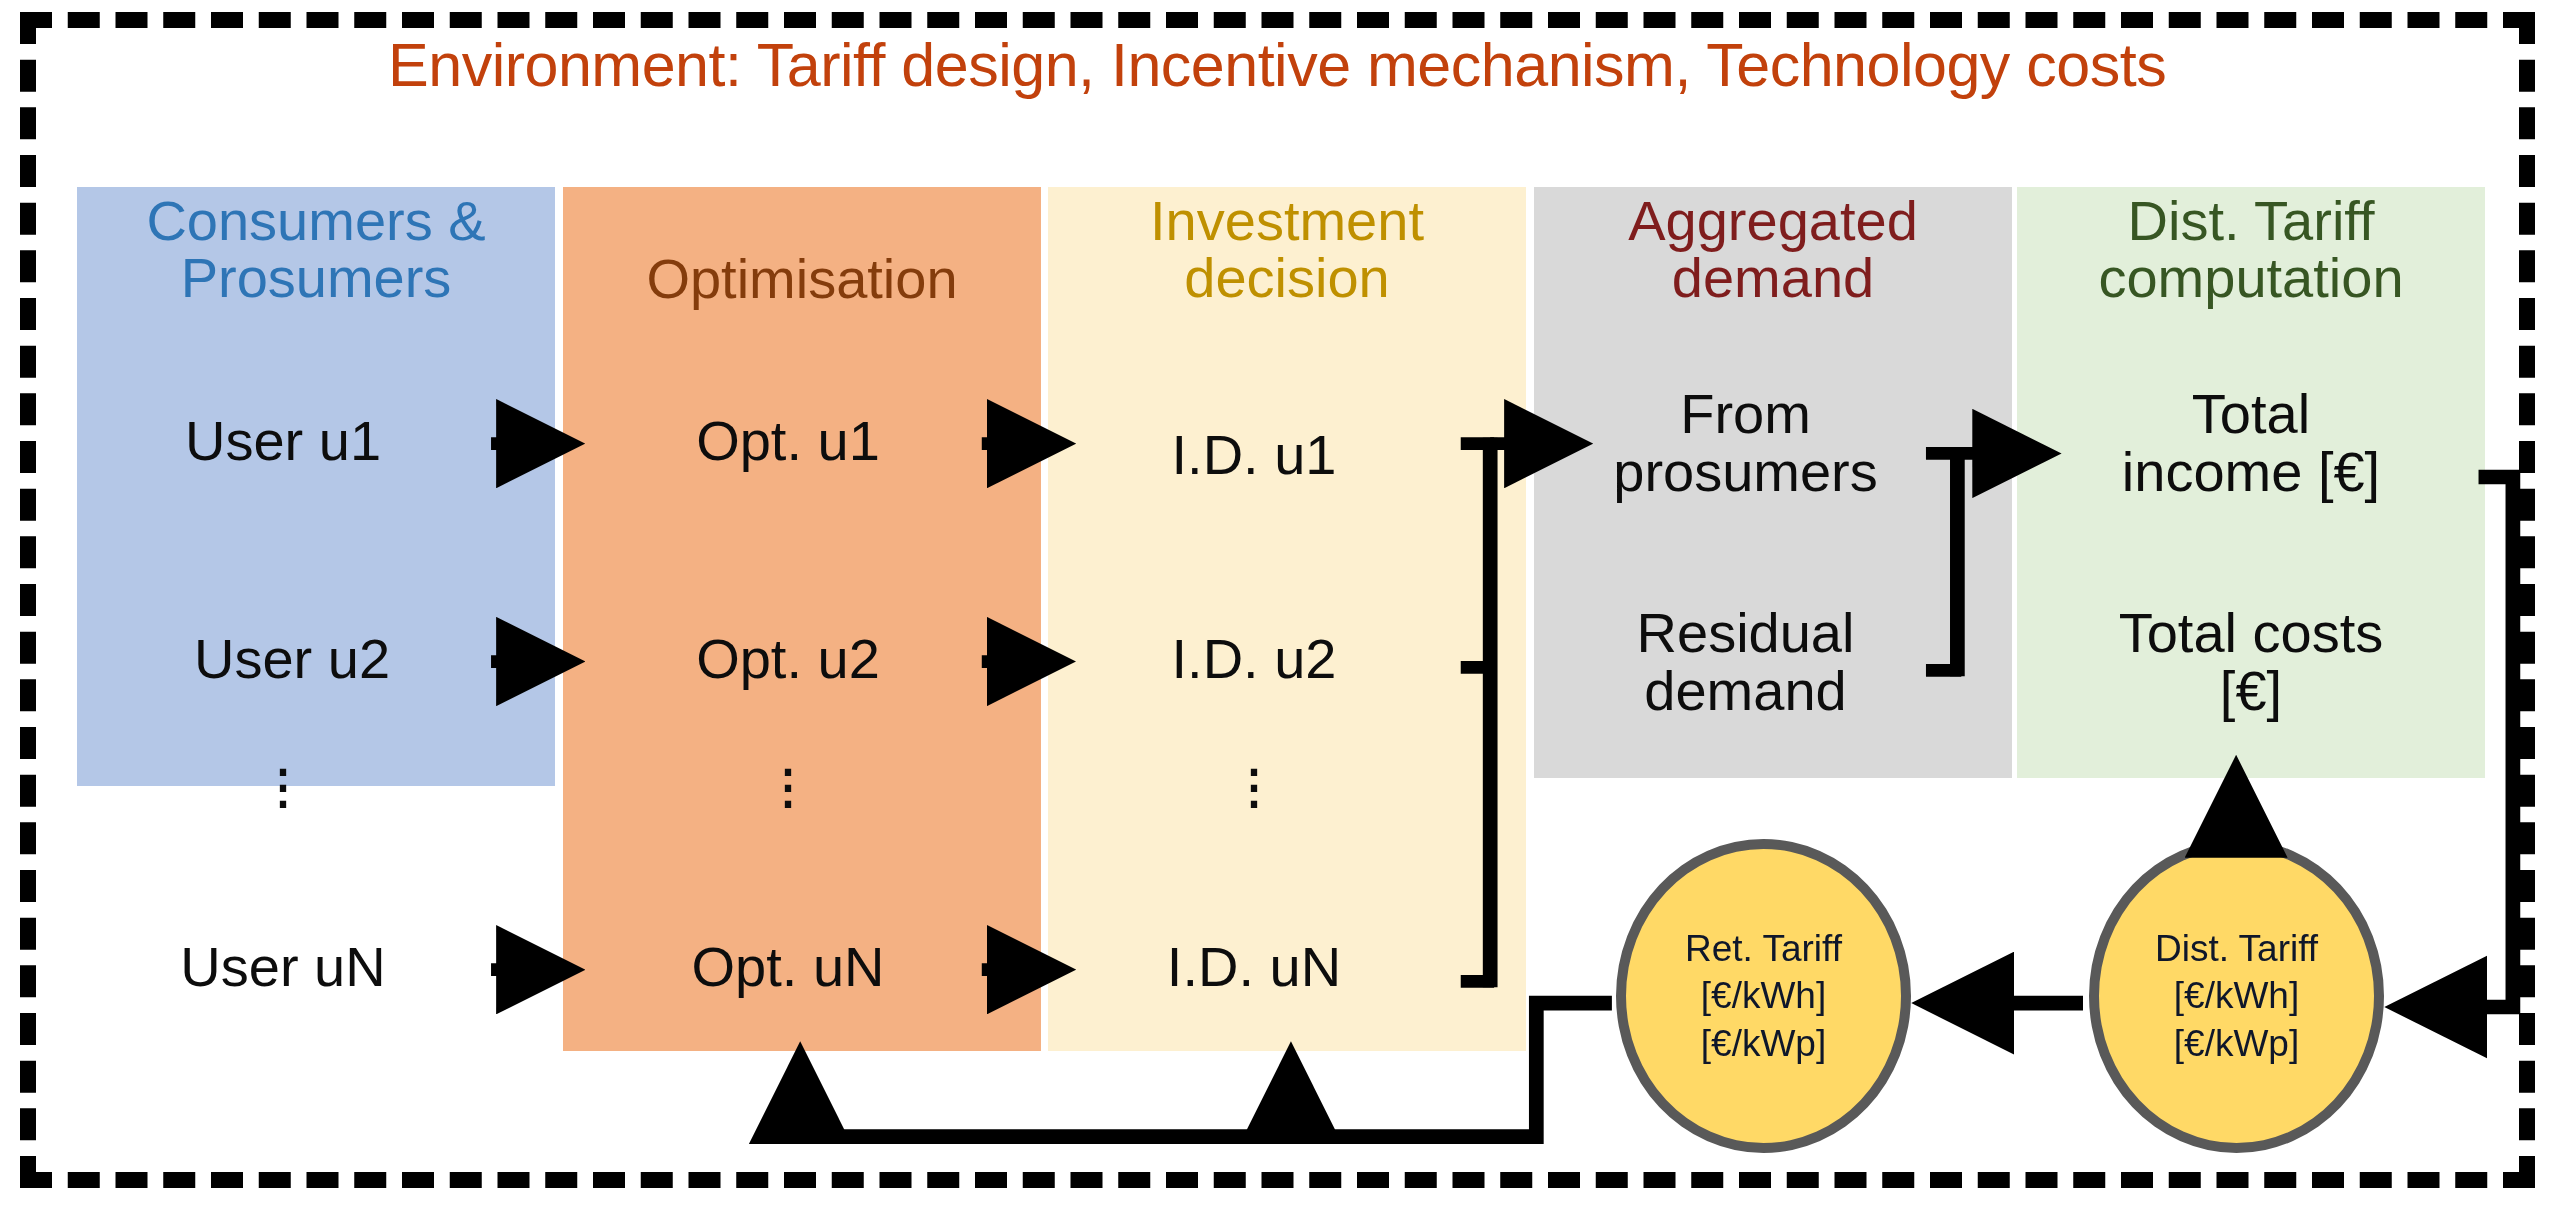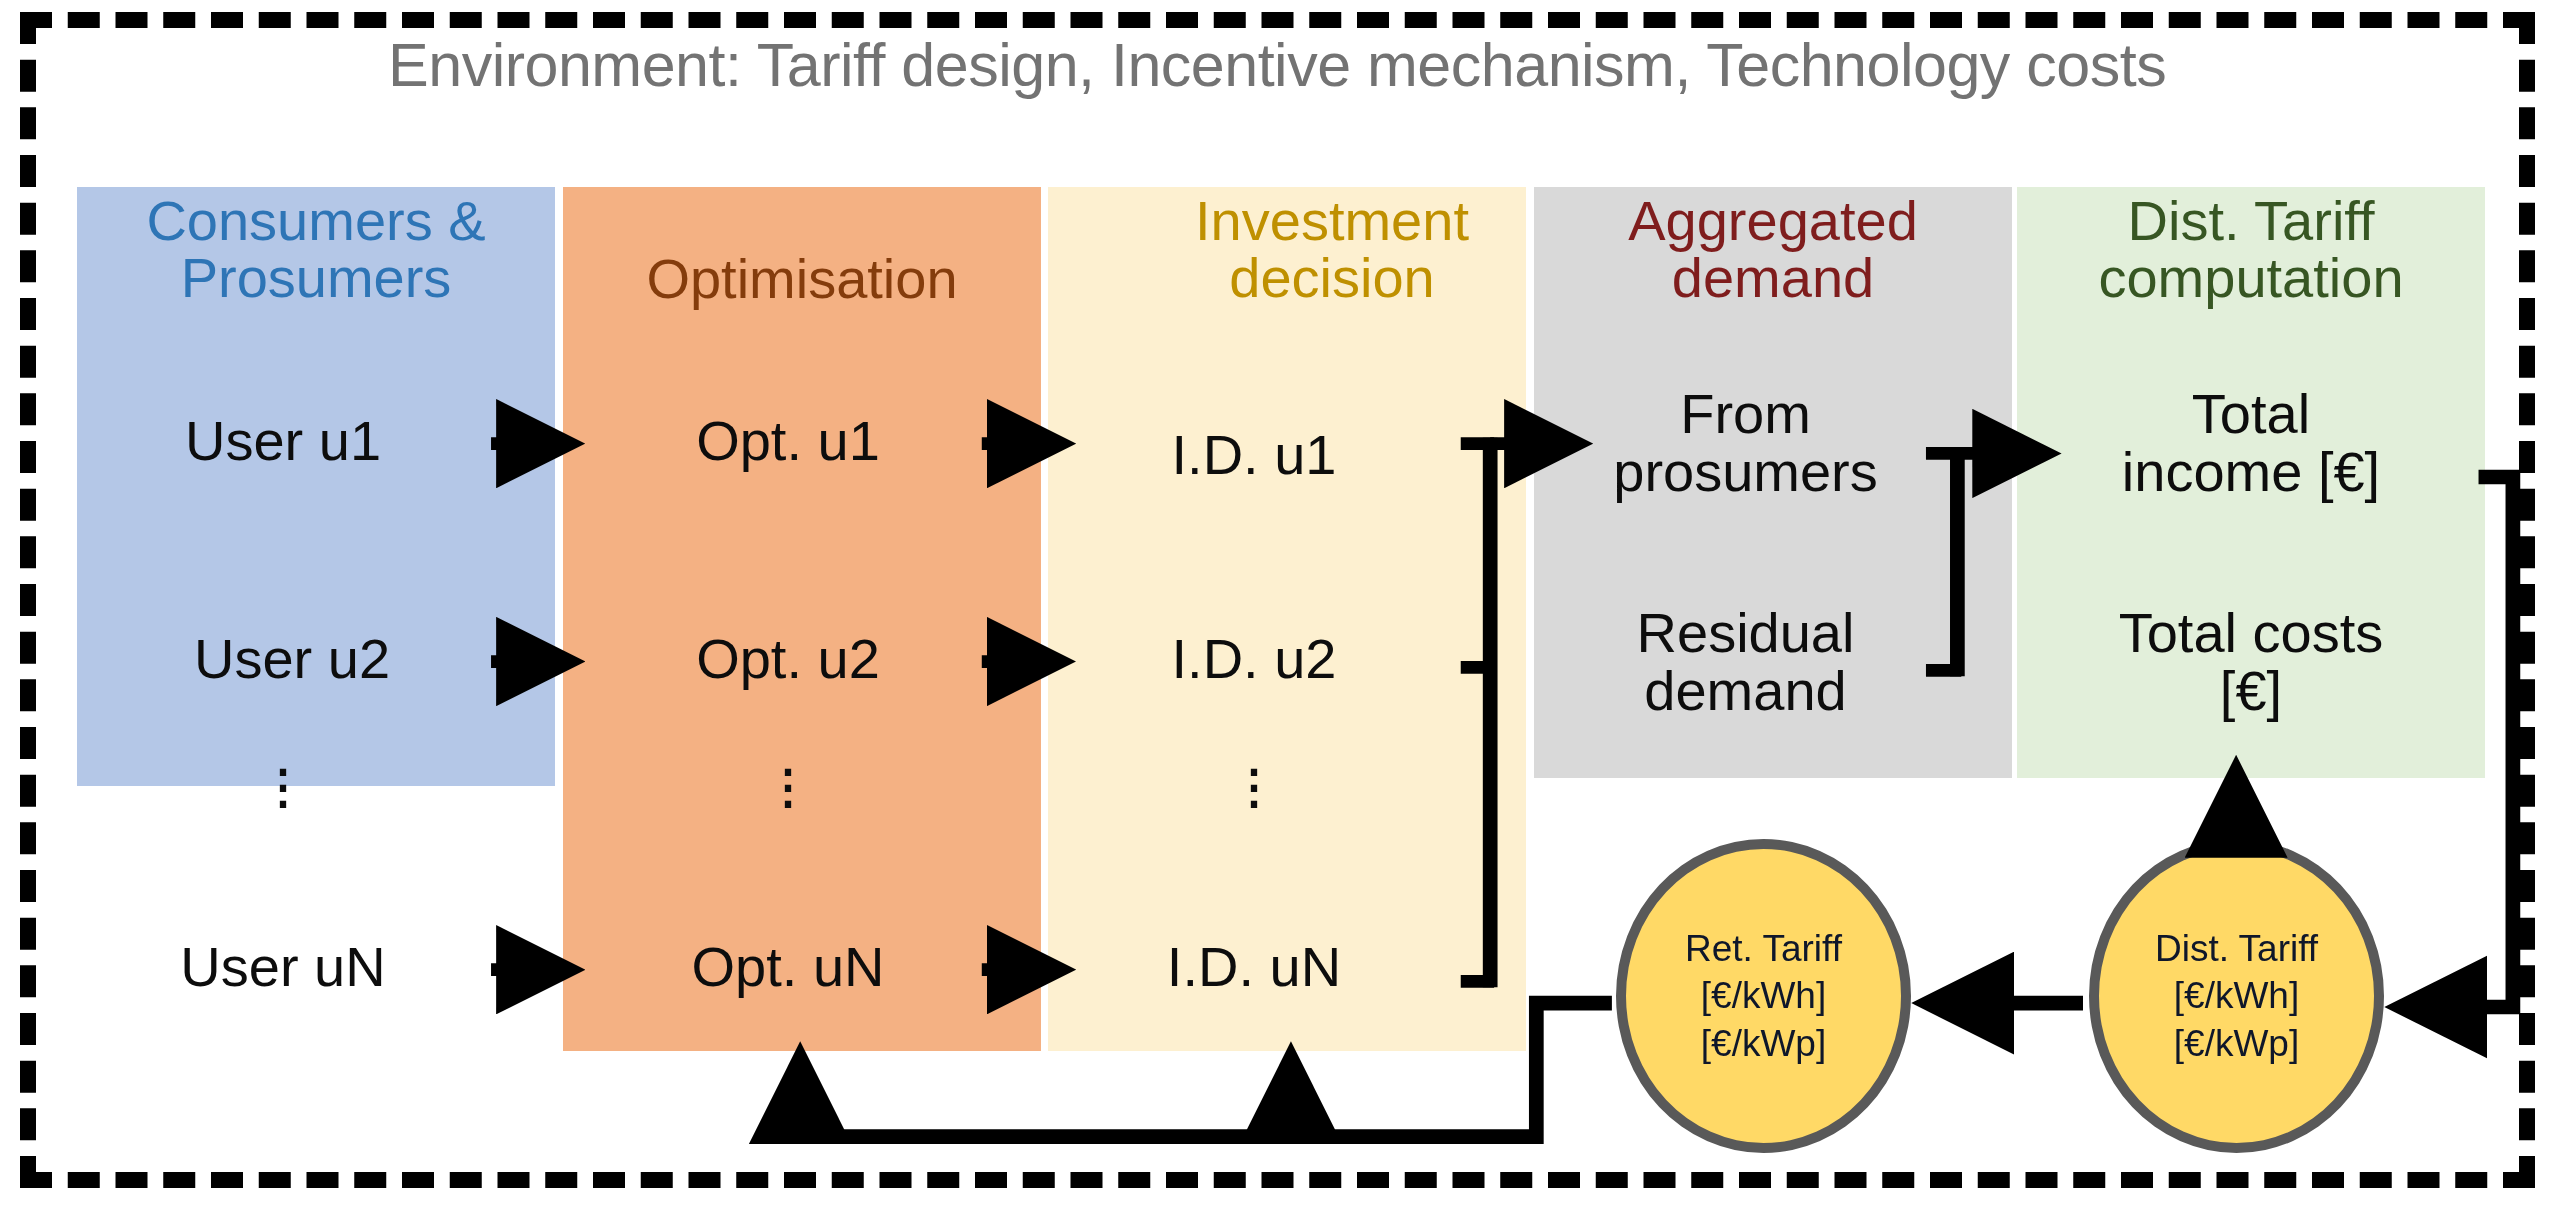--- a/index.html
+++ b/index.html
@@ -28,21 +28,21 @@
     box-sizing: border-box;
     background: transparent;
   }
   #env-title {
     position: absolute;
     left: 19.6px;
     top: 29.5px;
     width: 2515px;
     text-align: center;
     font-size: 61px;
-    color: #737373;
+    color: #c2410c;
     font-family: "Liberation Sans", sans-serif;
     white-space: nowrap;
     letter-spacing: -0.5px;
   }
   .column {
     position: absolute;
     box-sizing: border-box;
   }
   .col-header {
     position: absolute;
@@ -117,21 +117,21 @@
   <div class="column" style="left:563px; top:187px; width:478px; height:864px; background:#f4b183;">
   </div>
   <div class="col-header" style="left:563px; top:250px; width:478px; color:#843c0c;">Optimisation</div>
   <div class="cell" style="left:582px; top:412px; width:412px;">Opt. u1</div>
   <div class="cell" style="left:582px; top:630px; width:412px;">Opt. u2</div>
   <div class="vdots" style="left:582px; top:776px; width:412px;">⋮</div>
   <div class="cell" style="left:582px; top:938px; width:412px;">Opt. uN</div>
 
   <div class="column" style="left:1048px; top:187px; width:478px; height:864px; background:#fdf0d0;">
   </div>
-  <div class="col-header" style="left:1048px; top:192px; width:478px; color:#bf9000;padding-left:45px;">Investment
+  <div class="col-header" style="left:1048px; top:192px; width:478px; color:#bf9000;">Investment
 decision</div>
   <div class="cell" style="left:1048px; top:404px; width:412px;margin-top:22px;">I.D. u1</div>
   <div class="cell" style="left:1048px; top:630px; width:412px;">I.D. u2</div>
   <div class="vdots" style="left:1048px; top:776px; width:412px;">⋮</div>
   <div class="cell" style="left:1048px; top:938px; width:412px;">I.D. uN</div>
 
   <div class="column" style="left:1534px; top:187px; width:478px; height:591px; background:#d9d9d9;">
   </div>
   <div class="col-header" style="left:1534px; top:192px; width:478px; color:#7f1d1d;">Aggregated
 demand</div>

